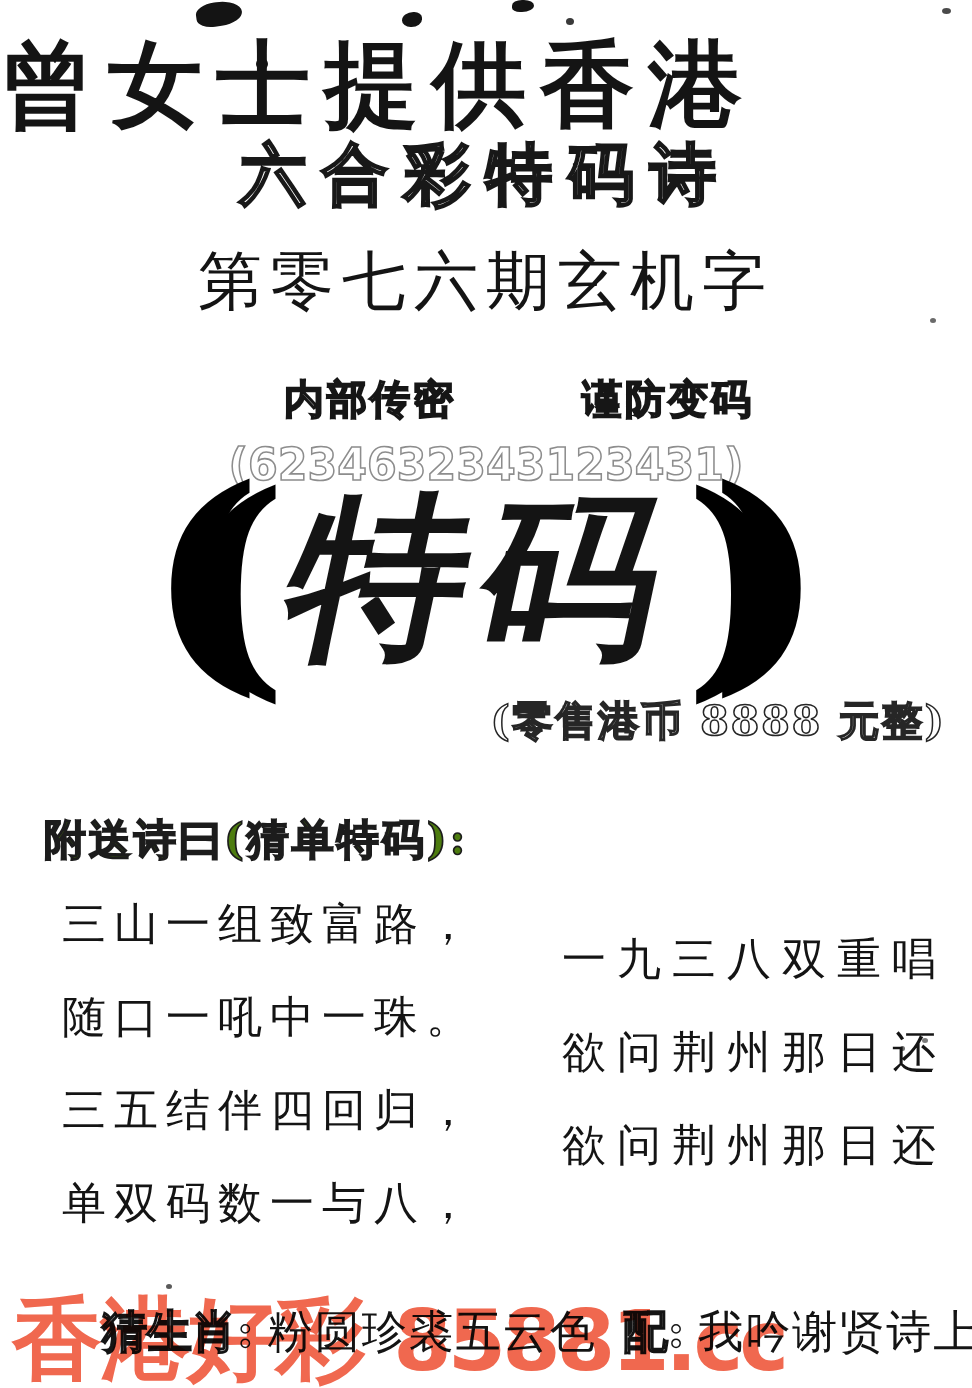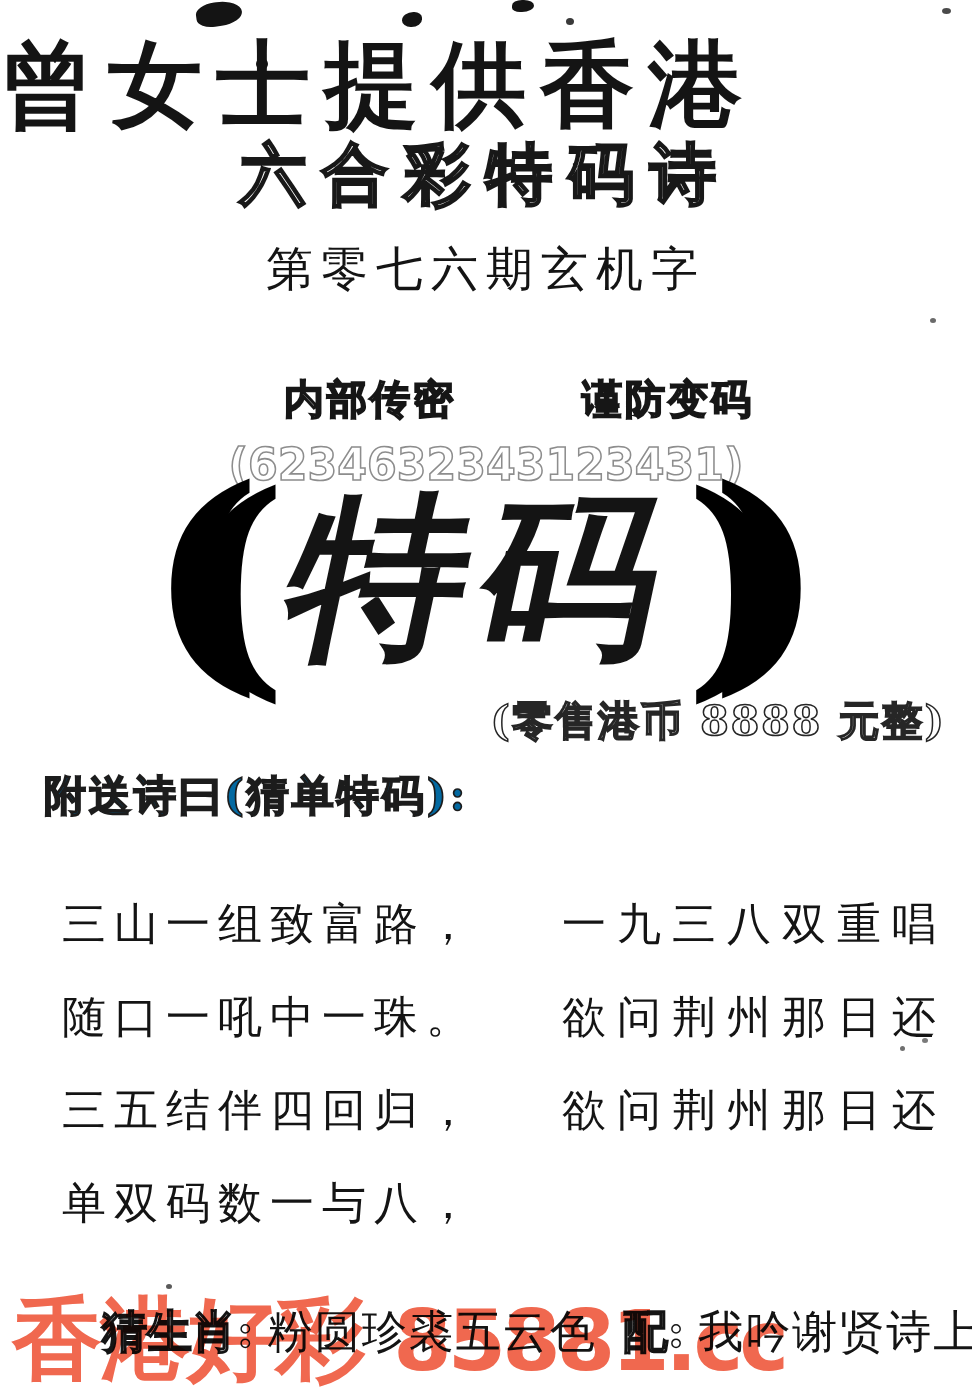--- a/index.html
+++ b/index.html
@@ -13,21 +13,21 @@
     position:absolute; top:22px; left:0; width:100%; text-align:left;
     font-size:94px; font-weight:600; letter-spacing:14px; white-space:nowrap;
   }
   .title2 {
     position:absolute; top:130px; left:0; width:100%; text-align:center;
     font-size:66px; font-weight:700; letter-spacing:16px; white-space:nowrap;
     color:#ffffff; -webkit-text-stroke:2.4px #181818;
   }
   .title3 {
     position:absolute; top:238px; left:0; width:100%; text-align:center;
-    font-size:47px; font-weight:500; letter-spacing:8px; white-space:nowrap;
+    font-size:64px; font-weight:500; letter-spacing:8px; white-space:nowrap;
   }
   .labels-row {
     position:absolute; top:372px; left:0; width:100%;
     display:flex; justify-content:center; gap:126px;padding-left:33px;
   }
   .hollow-label {
     font-size:40px; font-weight:700; letter-spacing:3px;
     color:#ffffff; -webkit-text-stroke:1.8px #161616;
   }
   
@@ -54,32 +54,32 @@
     letter-spacing:14px; vertical-align:middle; transform:skewX(-12deg);
   }
   
   .price {
     position:absolute; top:694px; right:26px;
     font-size:41px; font-weight:700; letter-spacing:2px; white-space:nowrap;
     color:#ffffff; -webkit-text-stroke:1.5px #262626;
   }
   
   .poem-intro {
-    position:absolute; top:768px; left:44px;
+    position:absolute; top:812px; left:44px;
     font-size:42px; font-weight:700; letter-spacing:3px; white-space:nowrap;
-    color:#0369a1; -webkit-text-stroke:1.7px #1c1c1c;
+    color:#4d7c0f; -webkit-text-stroke:1.7px #1c1c1c;
   }
   .poem-col { position:absolute; top:900px; }
   .poem-col-left  { left:62px; }
   .poem-col-right { left:562px; }
   .poem-line {
     font-size:44px; line-height:48px; margin-bottom:45px;
     letter-spacing:8px; white-space:nowrap;
   }
-  .poem-col-right .poem-line { letter-spacing:11px; }
+  .poem-col-right .poem-line { letter-spacing:11px;margin-top:35px; }
   
   .bottom-row {
     position:absolute; top:1302px; left:102px; white-space:nowrap;
     font-size:45px; z-index:2;
   }
   .bottom-row .hollow {
     font-weight:700; color:#ffffff; -webkit-text-stroke:1.5px #141414;
   }
   .bottom-row .plain { letter-spacing:2px; }
   .bottom-row .gap-sm { display:inline-block; width:14px; }

